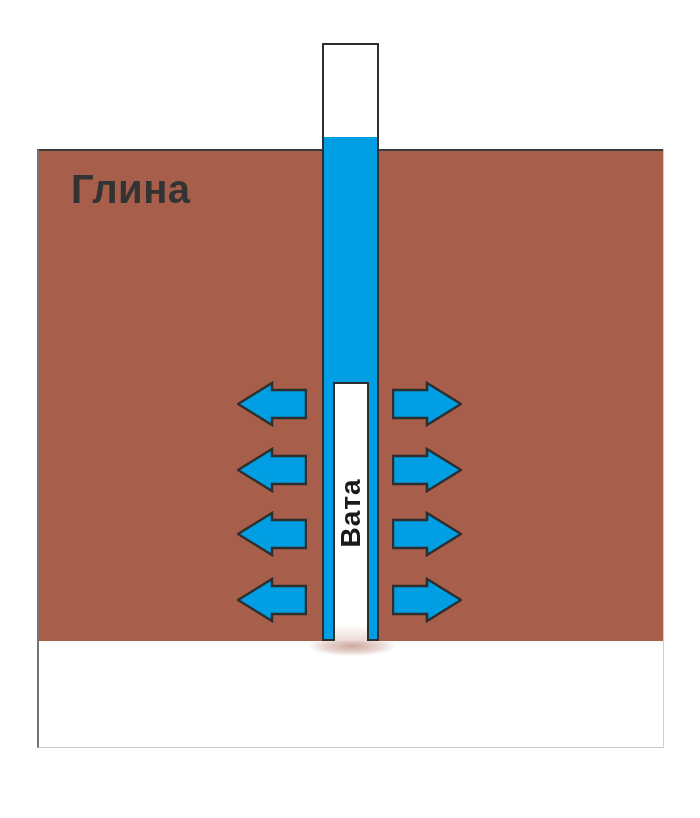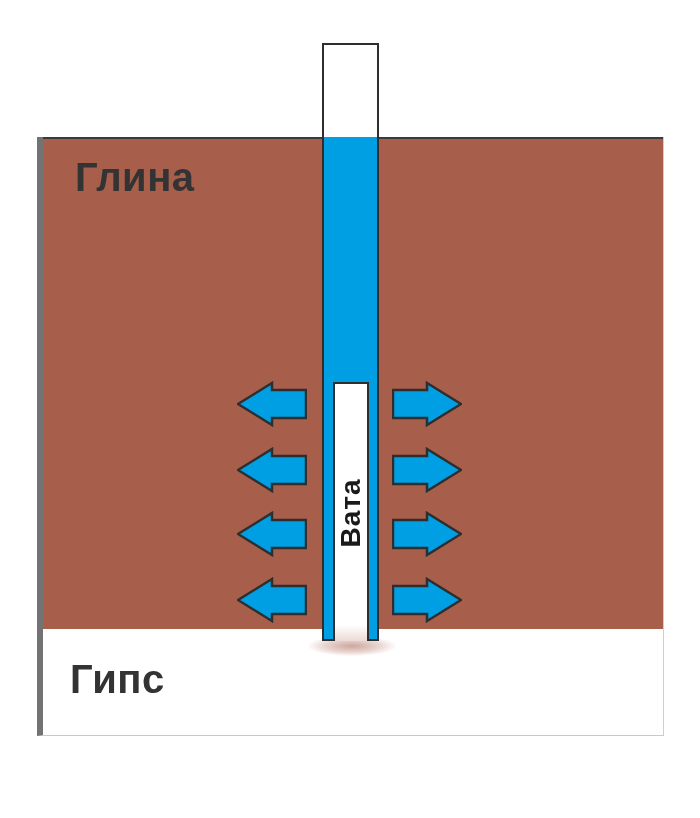--- a/index.html
+++ b/index.html
@@ -4,22 +4,22 @@
 <style>
   html,body{margin:0;padding:0;background:#ffffff;}
   body{
     width:700px;height:818px;position:relative;overflow:hidden;
     font-family:"Liberation Sans", sans-serif;
   }
   .canvas{position:absolute;inset:0;width:700px;height:818px;background:#ffffff;}
 
   
   .figure{
-    position:absolute;left:37px;top:137px;width:627px;height:599px;
-    border-left:6px solid #737373;border-right:1px solid #cfcfcf;border-bottom:1px solid #c9c9c9;
+    position:absolute;left:37px;top:149px;width:627px;height:599px;
+    border-left:2px solid #737373;border-right:1px solid #cfcfcf;border-bottom:1px solid #c9c9c9;
     box-sizing:border-box;z-index:1;
   }
   .clay{
     position:absolute;left:0;top:0;width:100%;height:492px;
     background:#A75E4B;border-top:2px solid #3a3a3a;box-sizing:border-box;
   }
   .gypsum{
     position:absolute;left:0;top:492px;width:100%;height:106px;
     background:#ffffff;
   }
@@ -70,23 +70,20 @@
 </style>
 </head>
 <body>
 
 <div class="canvas">
 
   <div class="figure">
     <div class="clay">
       <span class="layer-label clay-label">Глина</span>
     </div>
-    <div class="gypsum">
-      <span class="layer-label gypsum-label">Гипс</span>
-    </div>
   </div>
 
   <div class="tube-shadow"></div>
 
   <div class="tube">
     <div class="water"></div>
   </div>
 
   <div class="cotton">
     <span class="cotton-label">Вата</span>

